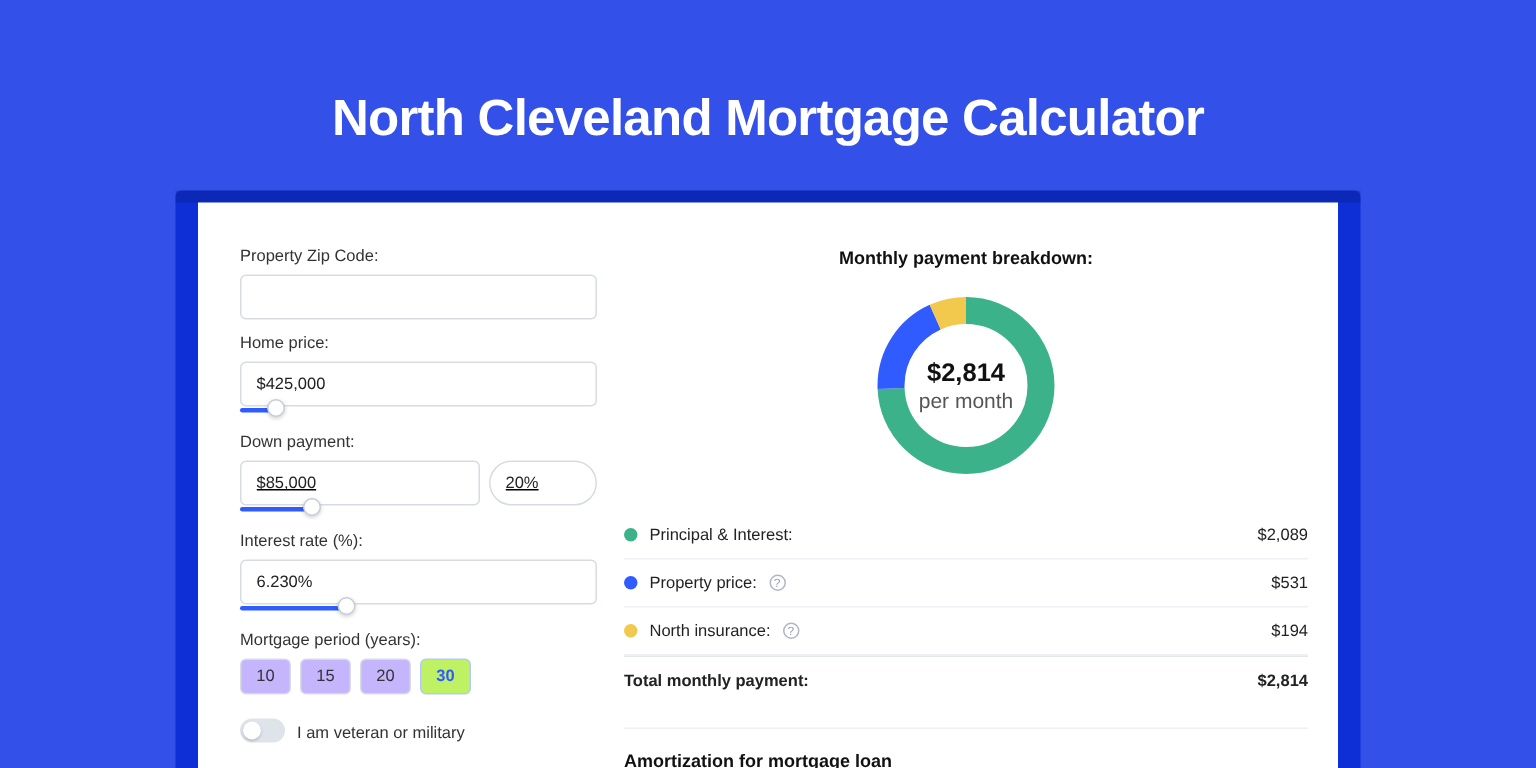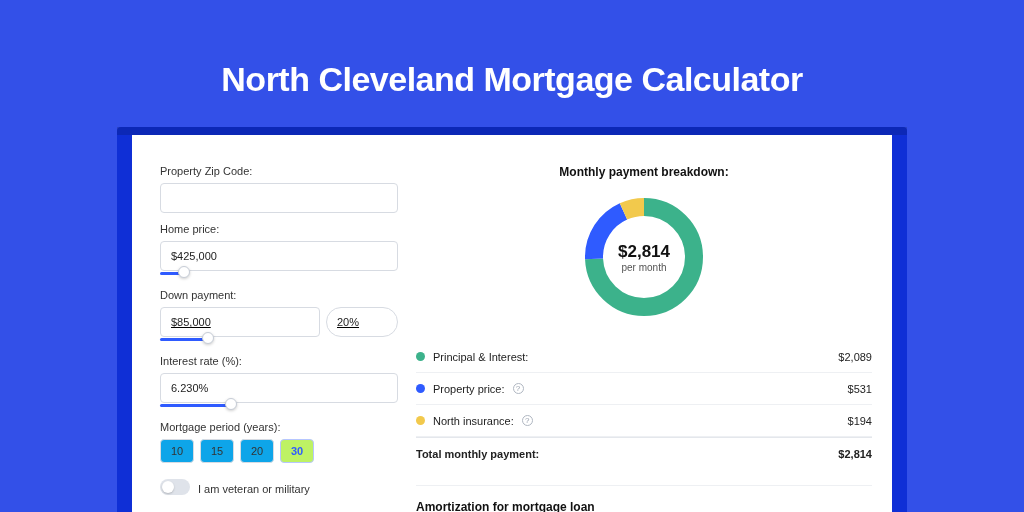--- a/index.html
+++ b/index.html
@@ -74,21 +74,21 @@
     position: absolute; top: -3px;
     width: 12px; height: 12px; border-radius: 50%;
     background: #fff; border: 1px solid #c7cdd7;
     box-shadow: 0 1px 3px rgba(0,0,0,0.2);
     transform: translateX(-50%);
   }
 
   .mp-row { display: flex; gap: 6px; }
   .mp-btn {
     border: 1px solid #d7dbe2;
-    background: #0ea5e9;
+    background: #c4b5fd;
     border-radius: 4px;
     font-size: 11px;
     height: 24px;
     width: 34px;
     display: flex; align-items: center; justify-content: center;
     color: #333;
     cursor: pointer;
   }
   .mp-btn.active {
     background: #bef264;
@@ -116,21 +116,21 @@
     display: flex; justify-content: center;
     padding: 6px 0 14px 0;
   }
   .donut { width: 124px; height: 124px; position: relative; }
   .donut svg { transform: rotate(-90deg); }
   .donut-center {
     position: absolute; left: 0; top: 0; width: 100%; height: 100%;
     display: flex; flex-direction: column; align-items: center; justify-content: center;
   }
   .donut-val { font-size: 17px; font-weight: 700; color: #111; }
-  .donut-sub { font-size: 10px; color: #555; }
+  .donut-sub { font-size: 14px; color: #555; }
 
   .legend { margin-top: 8px; }
   .legend-row {
     display: flex; align-items: center; justify-content: space-between;
     height: 32px; font-size: 11px; color: #222;
     border-bottom: 1px solid #eef0f3;
   }
   .legend-row .l { display: flex; align-items: center; gap: 8px; }
   .dot { width: 9px; height: 9px; border-radius: 50%; display: inline-block; }
   .dot.green { background: #3cb28b; }

